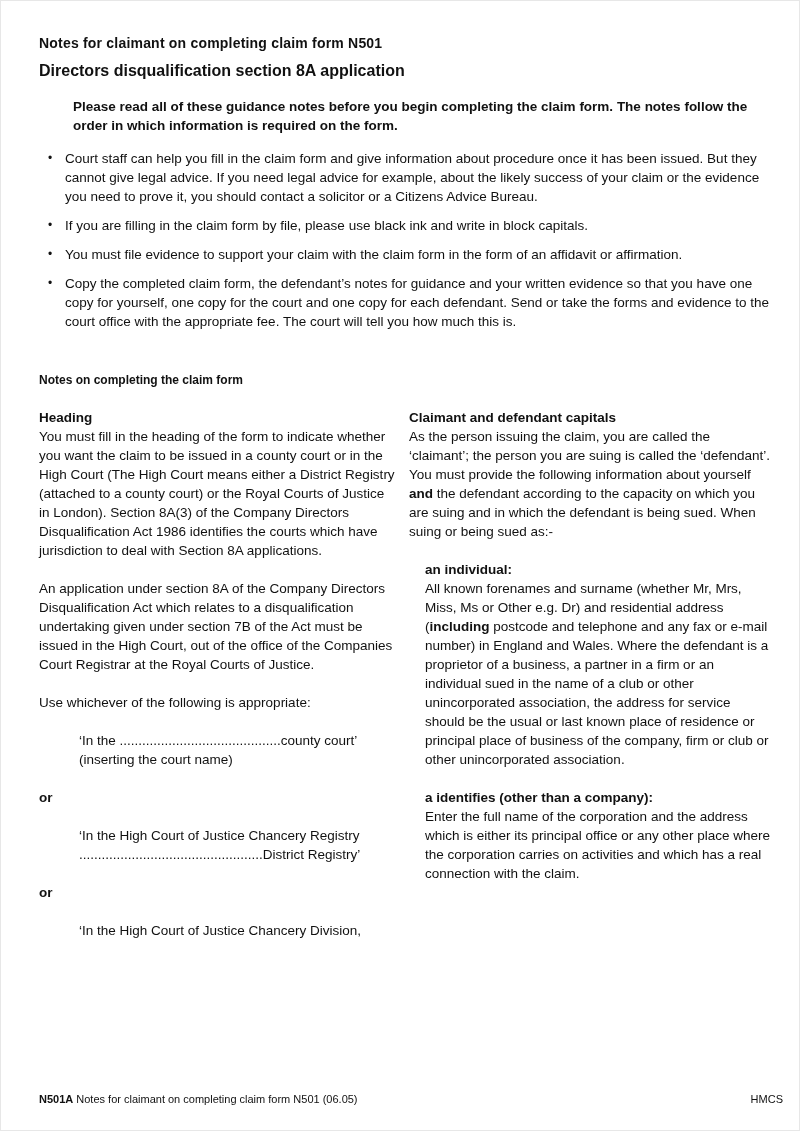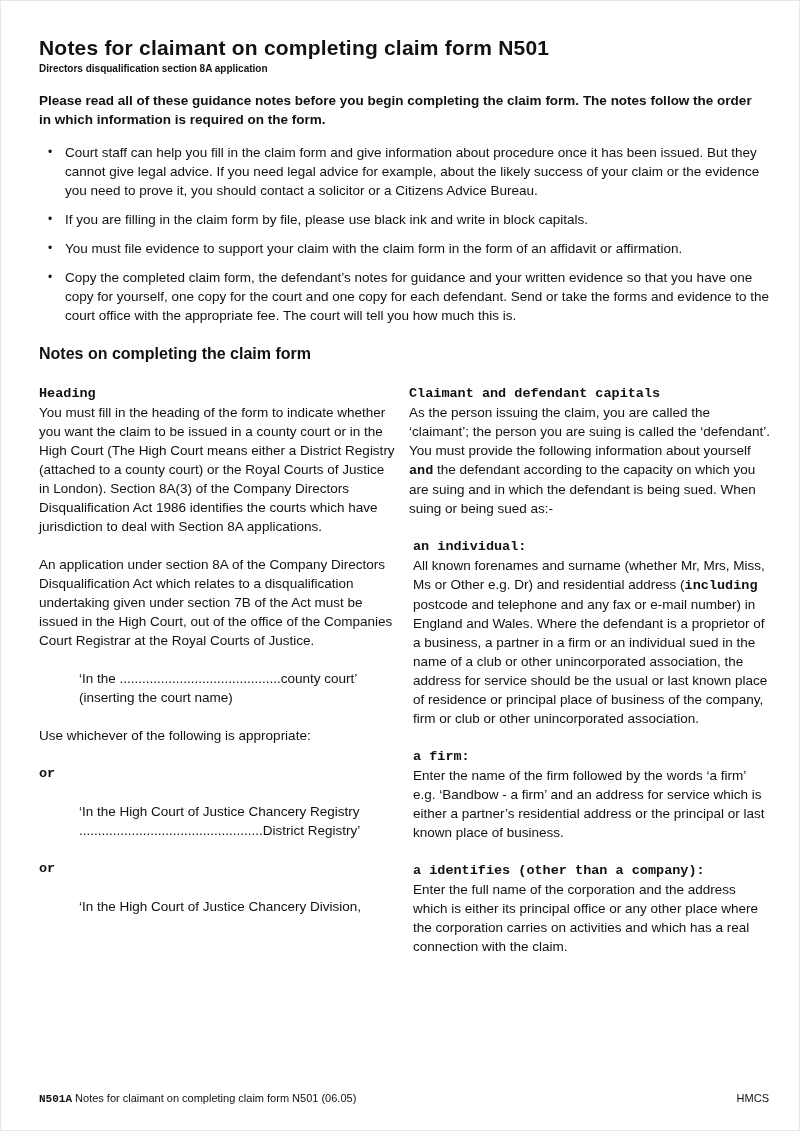--- a/index.html
+++ b/index.html
@@ -14,78 +14,79 @@
     border: 1px solid #e7e7e7;
     overflow: hidden;
   }
   .page {
     position: relative;
     padding: 34px 30px 0 38px;
     height: 100%;
     box-sizing: border-box;
   }
   .title {
-    font-size: 21px;
+    font-size: 14px;
     font-weight: bold;
     line-height: 1.2;
     letter-spacing: 0.2px;
   }
   .subtitle {
-    font-size: 10px;
+    font-size: 16px;
     font-weight: bold;
-    margin-top: 3px;
+    margin-top: 10px;
   }
   .intro {
     margin-top: 17px;
     font-size: 13.5px;
     font-weight: bold;
     line-height: 19px;
     max-width: 728px;
+    margin-left: 34px;
   }
   .bullets {
     margin-top: 14px;
   }
   .bullet-item {
     display: flex;
     margin-bottom: 10px;
     line-height: 19px;
     font-size: 13.5px;
   }
   .bullet-glyph {
     width: 26px;
     flex: 0 0 26px;
     text-align: left;
     padding-left: 9px;
     box-sizing: border-box;
     font-size: 12px;
   }
   .bullet-text { flex: 1; max-width: 706px; }
   .section-heading {
-    margin-top: 20px;
-    font-size: 16px;
+    margin-top: 42px;
+    font-size: 12px;
     font-weight: bold;
   }
   .columns {
     display: flex;
     margin-top: 21px;
     font-size: 13.5px;
     line-height: 19px;
   }
   .col-left  { width: 357px; flex: 0 0 357px; }
   .col-gap   { width: 13px;  flex: 0 0 13px; }
   .col-right { width: 362px; flex: 0 0 362px; }
   .blk { margin: 0 0 19px 0; }
   .blk-tight { margin: 0; }
-  .b { font-weight: bold; font-family: Liberation Mono, monospace; }
+  .b { font-weight: bold; }
   .indent40 { margin-left: 40px; }
-  .indent20 { margin-left: 4px; }
+  .indent20 { margin-left: 16px; }
   .footer {
     position: absolute;
     left: 38px;
-    right: 30px;
+    right: 16px;
     bottom: 25px;
     display: flex;
     justify-content: space-between;
     align-items: baseline;
     font-size: 11px;
   }
 </style>
 </head>
 <body>
 
@@ -116,26 +117,26 @@
   </div>
 
   <div class="section-heading">Notes on completing the claim form</div>
 
   <div class="columns">
 
     <div class="col-left">
       <div class="blk-tight b">Heading</div>
       <div class="blk">You must fill in the heading of the form to indicate whether you want the claim to be issued in a county court or in the High Court (The High Court means either a District Registry (attached to a county court) or the Royal Courts of Justice in London). Section 8A(3) of the Company Directors Disqualification Act 1986 identifies the courts which have jurisdiction to deal with Section 8A applications.</div>
       <div class="blk">An application under section 8A of the Company Directors Disqualification Act which relates to a disqualification undertaking given under section 7B of the Act must be issued in the High Court, out of the office of the Companies Court Registrar at the Royal Courts of Justice.</div>
+      <div class="blk">Use whichever of the following is appropriate:</div>
+
       <div class="blk indent40">
         <div>‘In the ...........................................county court’</div>
         <div>(inserting the court name)</div>
       </div>
-
-      <div class="blk">Use whichever of the following is appropriate:</div>
 
       <div class="blk b">or</div>
 
       <div class="blk indent40">
         <div>‘In the High Court of Justice Chancery Registry</div>
         <div>.................................................District Registry’</div>
       </div>
 
       <div class="blk b">or</div>
 
@@ -149,24 +150,20 @@
     <div class="col-right">
       <div class="blk-tight b">Claimant and defendant capitals</div>
       <div class="blk"><span>As the person issuing the claim, you are called the ‘claimant’; the person you are suing is called the ‘defendant’. You must provide the following information about yourself </span><span class="b">and</span><span> the defendant according to the capacity on which you are suing and in which the defendant is being sued. When suing or being sued as:-</span></div>
 
       <div class="blk indent20">
         <div class="b">an individual:</div>
         <div><span>All known forenames and surname (whether Mr, Mrs, Miss, Ms or Other e.g. Dr) and residential address (</span><span class="b">including</span><span> postcode and telephone and any fax or e-mail number) in England and Wales. Where the defendant is a proprietor of a business, a partner in a firm or an individual sued in the name of a club or other unincorporated association, the address for service should be the usual or last known place of residence or principal place of business of the company, firm or club or other unincorporated association.</span></div>
       </div>
 
 
-      <div class="blk indent20">
-        <div class="b">a firm:</div>
-        <div>Enter the name of the firm followed by the words ‘a firm’ e.g. ‘Bandbow - a firm’ and an address for service which is either a partner’s residential address or the principal or last known place of business.</div>
-      </div>
 
       <div class="blk indent20">
         <div class="b">a identifies (other than a company):</div>
         <div>Enter the full name of the corporation and the address which is either its principal office or any other place where the corporation carries on activities and which has a real connection with the claim.</div>
       </div>
     </div>
 
   </div>
 
   <div class="footer">

